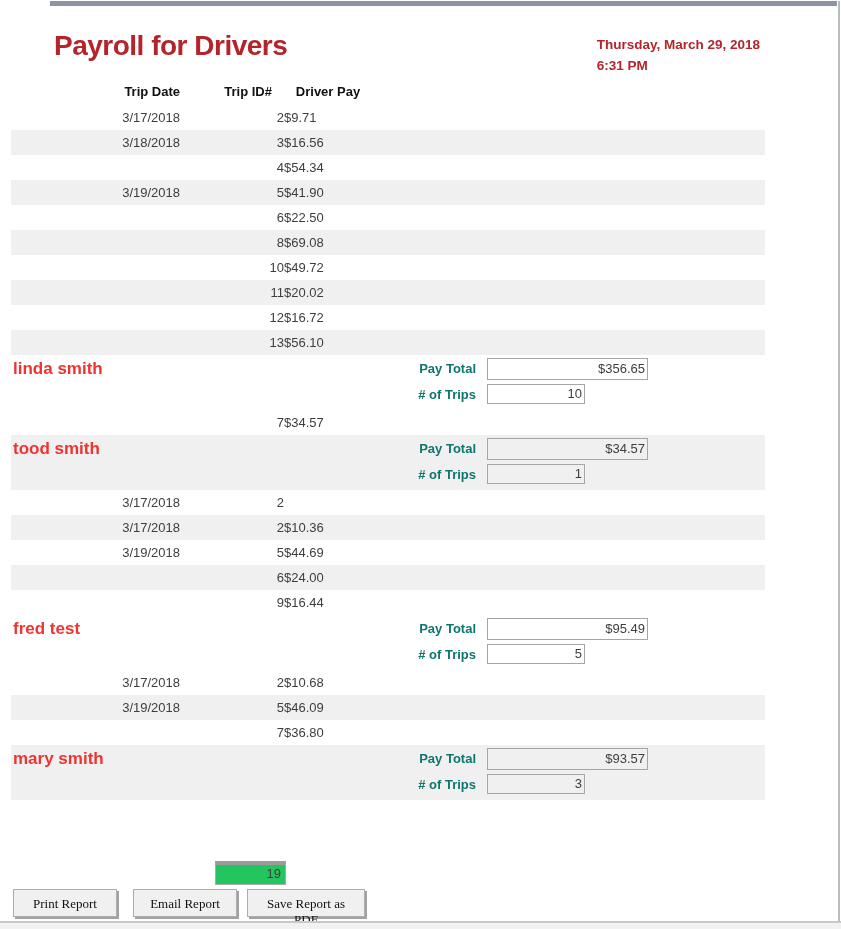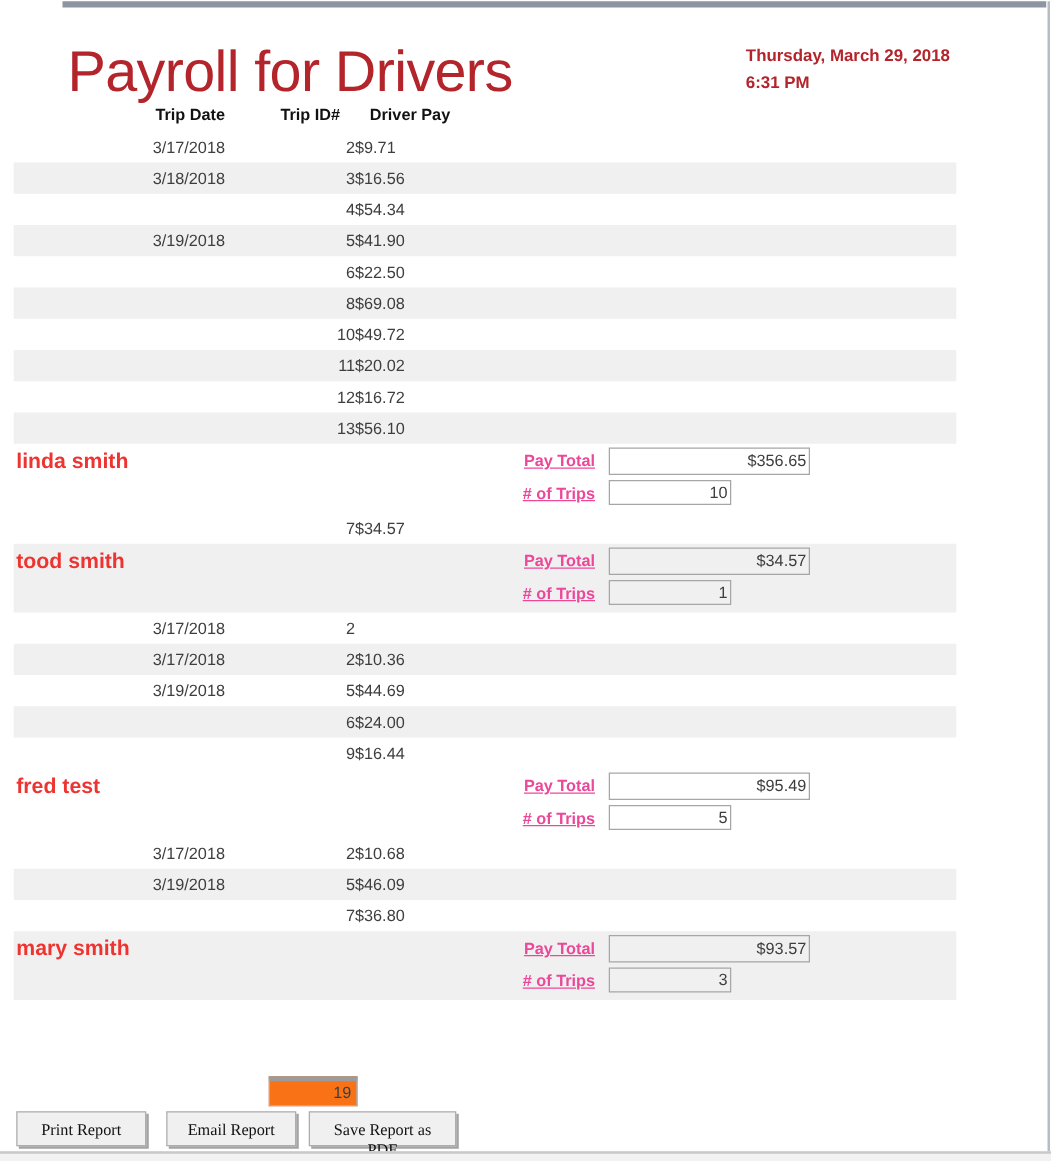--- a/index.html
+++ b/index.html
@@ -4,21 +4,21 @@
 <style>
   html,body { margin:0; padding:0; background:#fff; }
   .report {
     position:relative; width:841px; height:929px; background:#fff;
     font-family:"Liberation Sans", sans-serif; overflow:hidden;
   }
   .top-bar { position:absolute; left:50px; top:1px; width:787px; height:5px; background:var(--top-bar,#8C95A1); }
   .right-border { position:absolute; left:838px; top:1px; width:2px; height:920px; background:#B7BCC2; }
 
   .title {
-    position:absolute; left:54px; top:30px; font-size:46px; font-weight:normal;
+    position:absolute; left:54px; top:30px; font-size:28px; font-weight:bold;
     letter-spacing:-0.5px; color:var(--title-red,#B3242B); white-space:nowrap;
   }
   .datetime {
     position:absolute; right:81px; top:34px; 
     font-weight:bold; font-size:13.5px; line-height:21px; color:var(--title-red,#B3242B);
   }
 
   .col-headers { position:absolute; top:84px; left:0; width:100%; height:20px; font-weight:bold; font-size:13px; color:#111; }
   .h-date { position:absolute; left:0; width:180px; text-align:right; }
   .h-id   { position:absolute; left:180px; width:92px; text-align:right; }
@@ -32,34 +32,34 @@
   .cell.id   { left:180px; width:104px; text-align:right; }
   .cell.pay  { left:284px; width:88px; }
 
   .gfooter { position:relative; height:55px; }
   .driver-name {
     position:absolute; left:13px; top:2px; height:24px; line-height:24px;
     font-size:17px; font-weight:bold; color:var(--name-red,#EE3431); white-space:nowrap;
   }
   .flabel {
     position:absolute; left:336px; width:140px; text-align:right;
-    font-weight:bold; font-size:13px; color:#ec4899; line-height:21px;text-decoration:underline;
+    font-weight:bold; font-size:13px; color:#0f766e; line-height:21px;
   }
   .l1 { top:3px; } .l2 { top:29px; }
   .fbox {
     position:absolute; left:487px; background:#fff; border:1px solid var(--box-border,#A6A6A6);
     font-size:13px; color:#3E3E3E; text-align:right; padding-right:2px; box-sizing:border-box;
   }
   .b1 { top:3px; width:161px; height:22px; line-height:20px; }
   .b2 { top:29px; width:98px; height:20px; line-height:18px; }
   .gfooter.shaded .fbox { background:var(--stripe,#F0F0F0); }
 
   .record-box {
     position:absolute; left:215px; top:861px; width:71px; height:24px; box-sizing:border-box;
-    border:1px solid #ABABAB; border-top:4px solid #9B9B9B; background:#f97316;
+    border:1px solid #ABABAB; border-top:4px solid #9B9B9B; background:#22c55e;
     text-align:right; padding-right:4px; font-size:13px; line-height:18px; color:#3E3E3E;
   }
 
   .btn {
     position:absolute; top:889px; height:28px; box-sizing:border-box;
     background:#F0F0F0; border:1px solid #ADADAD; box-shadow:2px 2px 0 0 #A3A3A3;
     font-family:Liberation Serif, serif; font-size:13px; color:#111; text-align:center; padding:6px;
     cursor:pointer;
   }
   .btn-print { left:13px;  width:104px; }

